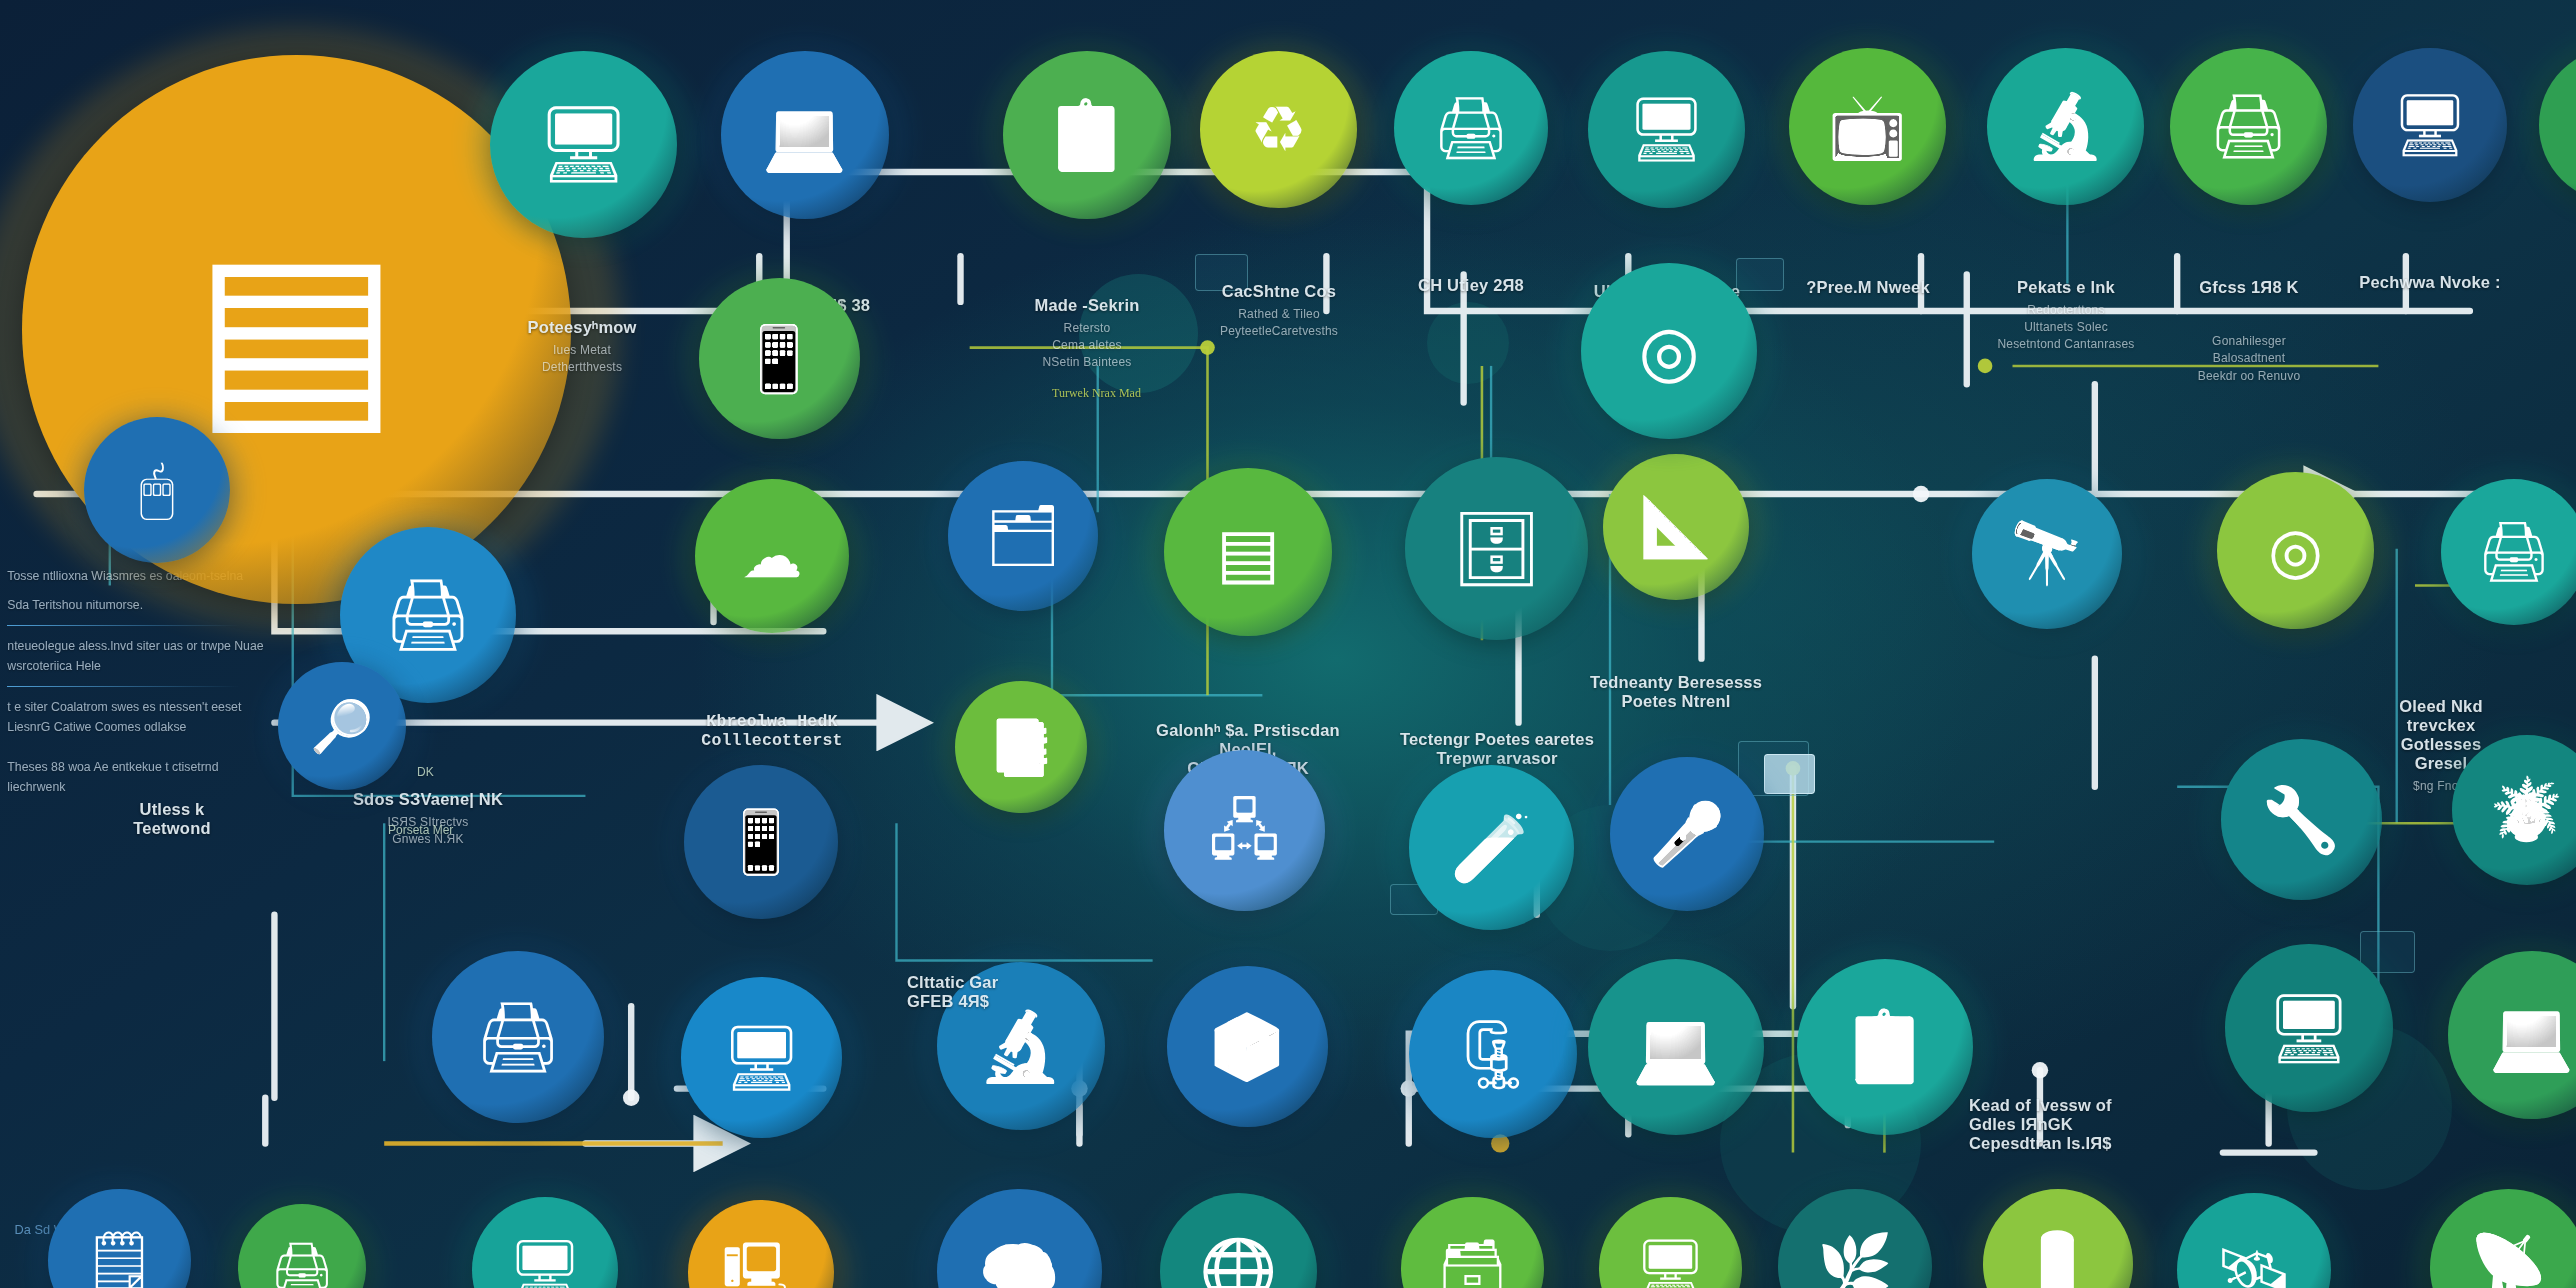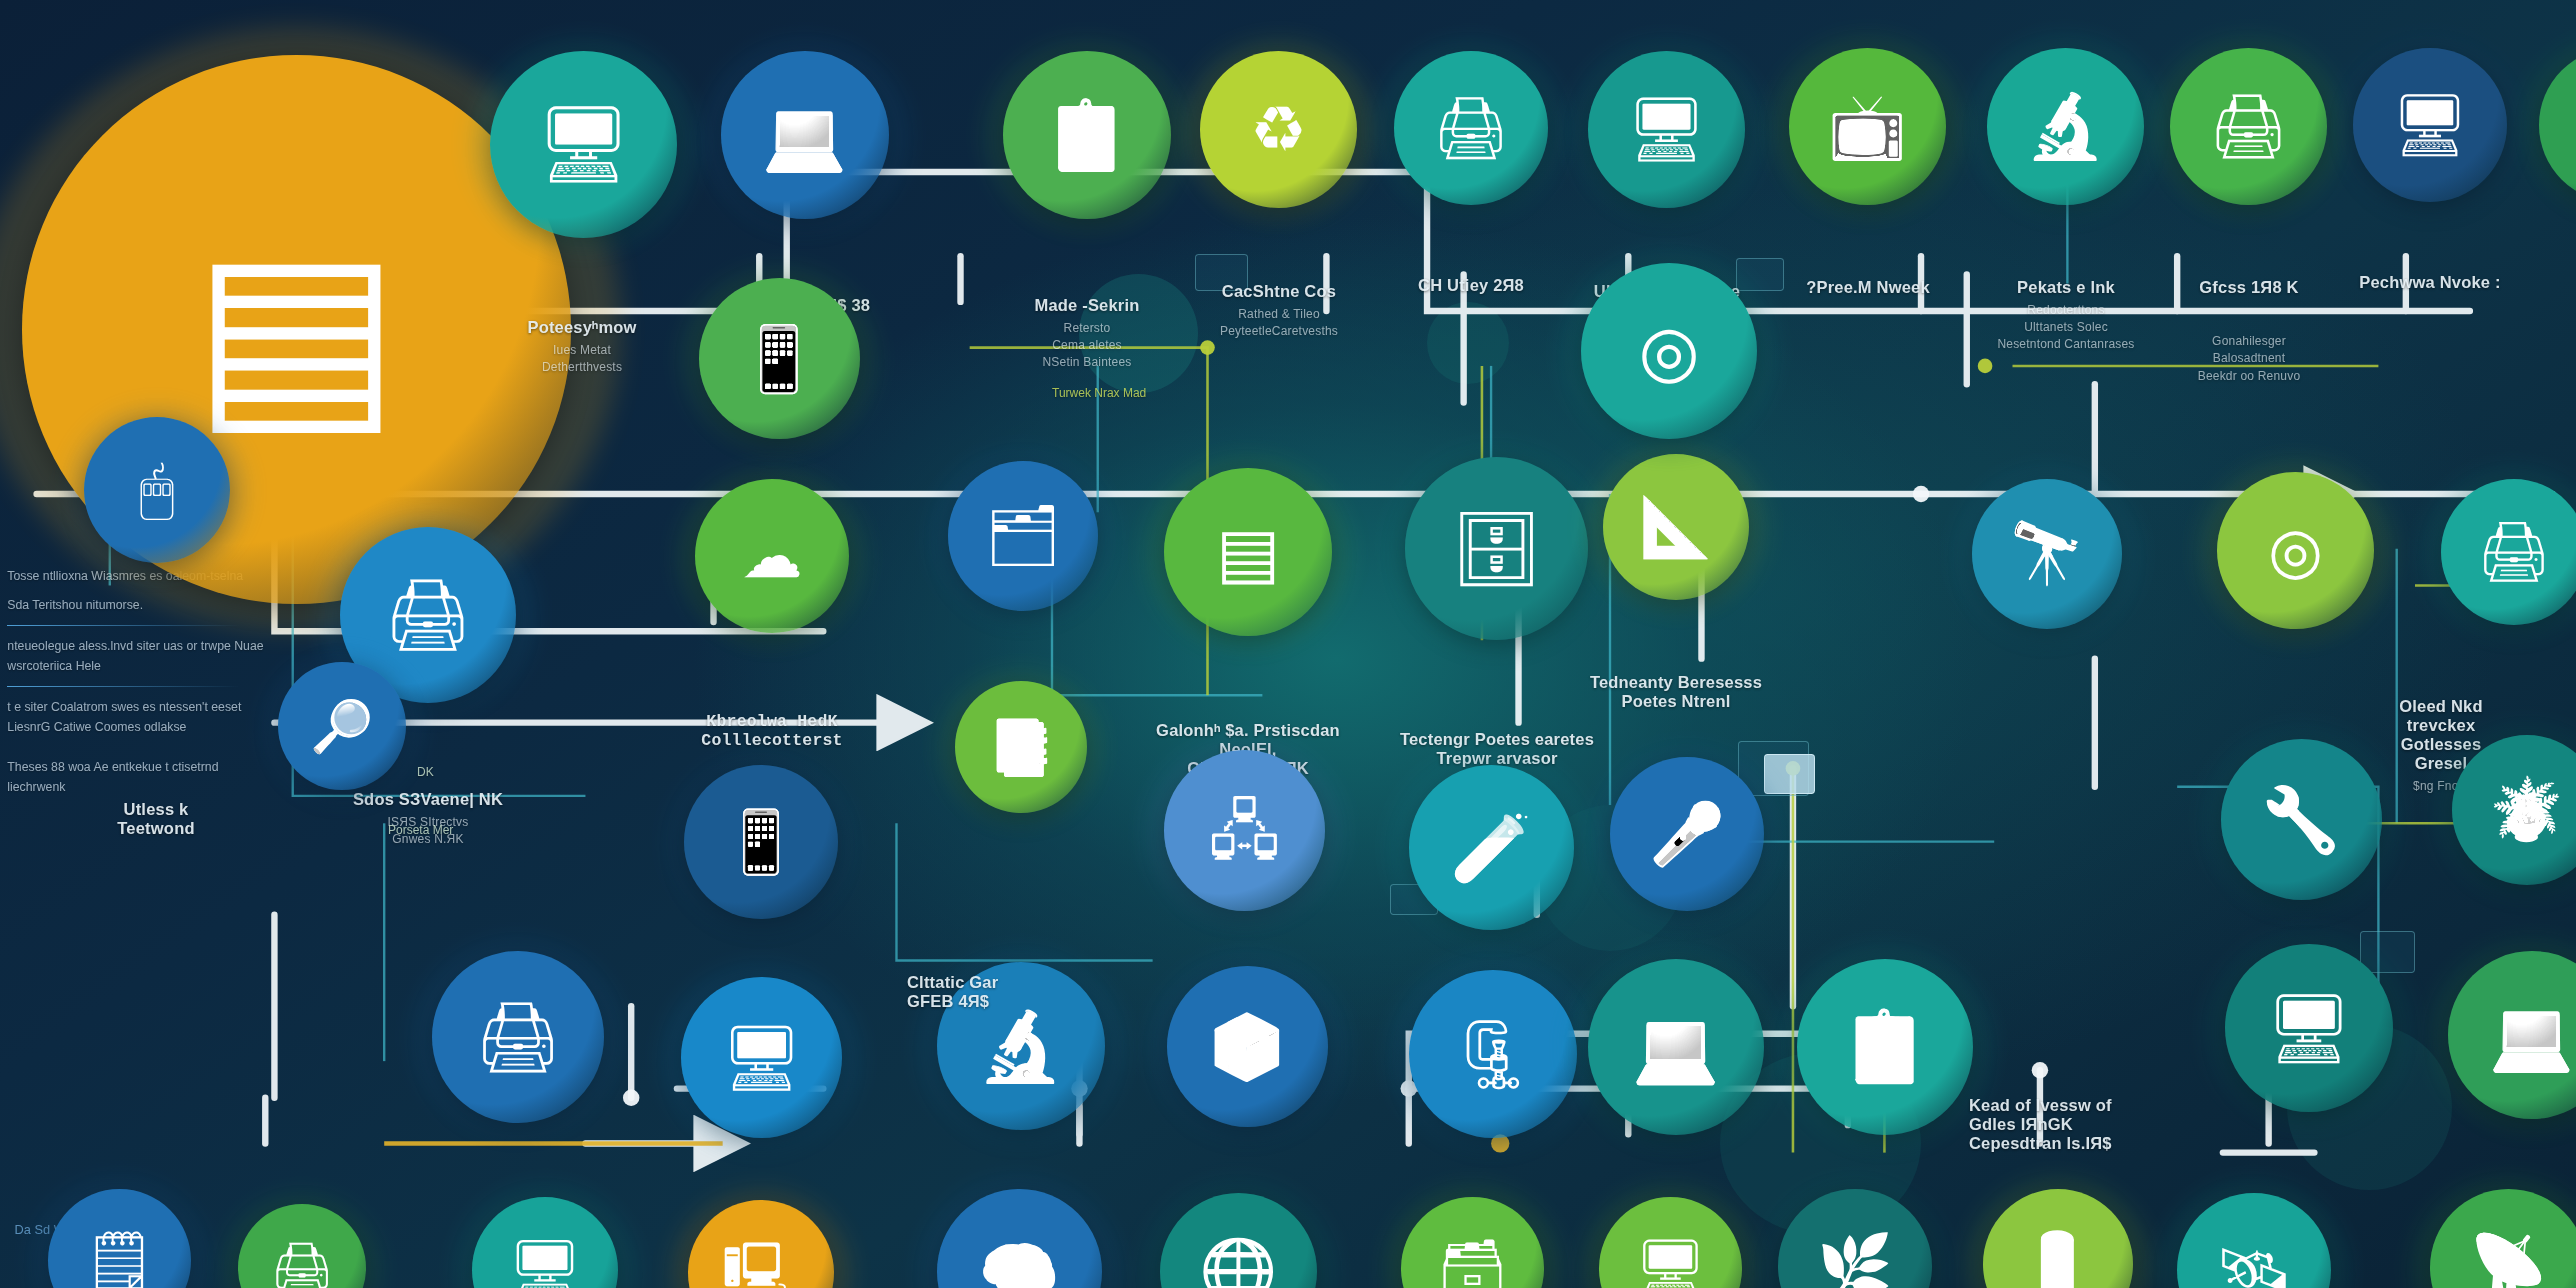--- a/index.html
+++ b/index.html
@@ -207,21 +207,21 @@
 t ctisetrnd liechrwenk</div>
   </div>
 
   <div class="footnote">Da Sd Woaers Fadbao</div>
 
   <div id="nodes-layer">
       <div class="halo" style="left: -27.4px; top: 27.4px; width: 648px; height: 604px; background: rgb(232, 163, 23); opacity: 0.18; filter: blur(12.8px);"></div>
       <div class="node xl" style="left: 22px; top: 55px; width: 549px; height: 549px; background: radial-gradient(circle at 35% 30%, rgb(232, 163, 23), rgb(232, 163, 23) 62%, rgba(0, 0, 0, 0.18));">
         <span class="glyph" style="font-size: 220px; filter: grayscale(1) brightness(3);">▤</span>
       </div>
-      <div class="lbl blur c" style="left: 156px; top: 800px;">
+      <div class="lbl blur c" style="left: 172px; top: 800px;">
         <span class="title" style="white-space: pre-line;">Utless k
 Teetwond</span>
       </div>
       <div class="halo" style="left: 474px; top: 42px; width: 220px; height: 205px; background: rgb(26, 167, 155); opacity: 0.18; filter: blur(12.8px);"></div>
       <div class="node md" style="left: 490px; top: 51px; width: 187px; height: 187px; background: radial-gradient(circle at 35% 30%, rgb(26, 167, 155), rgb(26, 167, 155) 62%, rgba(0, 0, 0, 0.18));">
         <span class="glyph" style="font-size: 75px; filter: grayscale(1) brightness(3);">🖥</span>
       </div>
       <div class="lbl blur c" style="left: 582px; top: 318px;">
         <span class="title" style="white-space: pre-line;">Poteesyʰmow</span>
         <span class="sub" style="white-space: pre-line;">Iues Metat
@@ -500,18 +500,18 @@
       <div class="halo" style="left: 2163px; top: 1185px; width: 181px; height: 169px; background: rgb(23, 163, 152); opacity: 0.18; filter: blur(12.8px);"></div>
       <div class="node md" style="left: 2177px; top: 1193px; width: 154px; height: 154px; background: radial-gradient(circle at 35% 30%, rgb(23, 163, 152), rgb(23, 163, 152) 62%, rgba(0, 0, 0, 0.18));">
         <span class="glyph" style="font-size: 61px; filter: grayscale(1) brightness(3);">🛰</span>
       </div>
       <div class="halo" style="left: 2415px; top: 1181px; width: 186px; height: 173px; background: rgb(59, 168, 76); opacity: 0.18; filter: blur(12.8px);"></div>
       <div class="node md" style="left: 2430px; top: 1189px; width: 157px; height: 157px; background: radial-gradient(circle at 35% 30%, rgb(59, 168, 76), rgb(59, 168, 76) 62%, rgba(0, 0, 0, 0.18));">
         <span class="glyph" style="font-size: 63px; filter: grayscale(1) brightness(3);">📡</span>
       </div>
     </div>
   <div id="tags-layer">
-      <div class="tag lime" style="left: 1052px; top: 386px;">Turwek Nrax Mad</div>
+      <div class="tag lime" style="left: 1052px; top: 386px; font-family: Liberation Serif, serif;">Turwek Nrax Mad</div>
       <div class="tag" style="left: 388px; top: 823px;">Porseta Mer</div>
       <div class="tag" style="left: 417px; top: 765px;">DK</div>
     </div>
 </div>
 
 
 </body></html>

